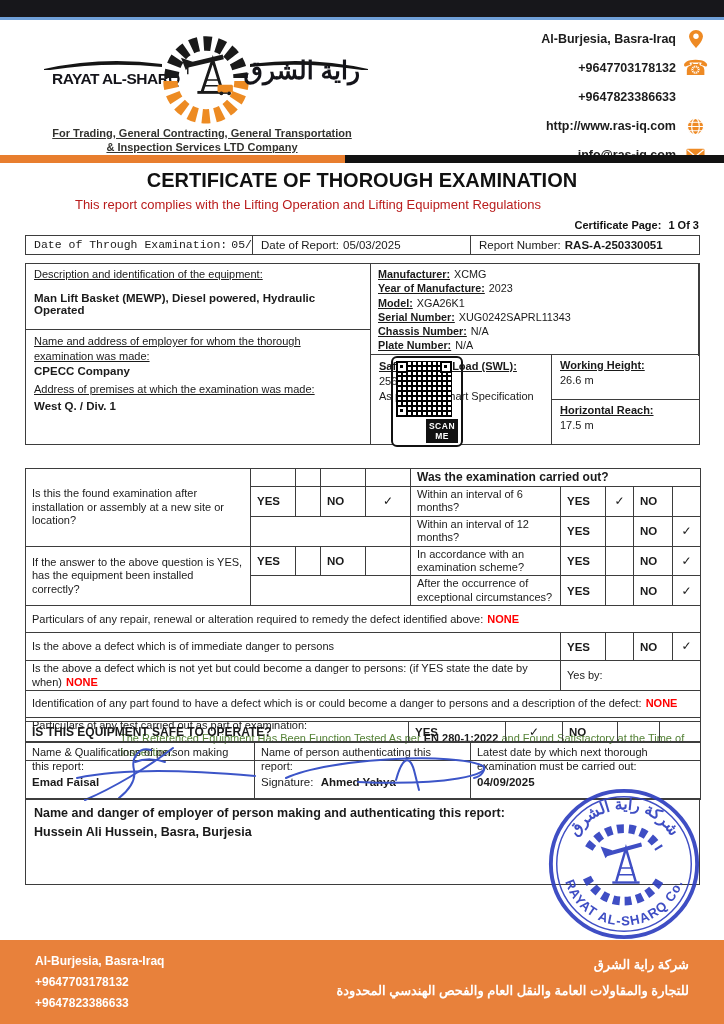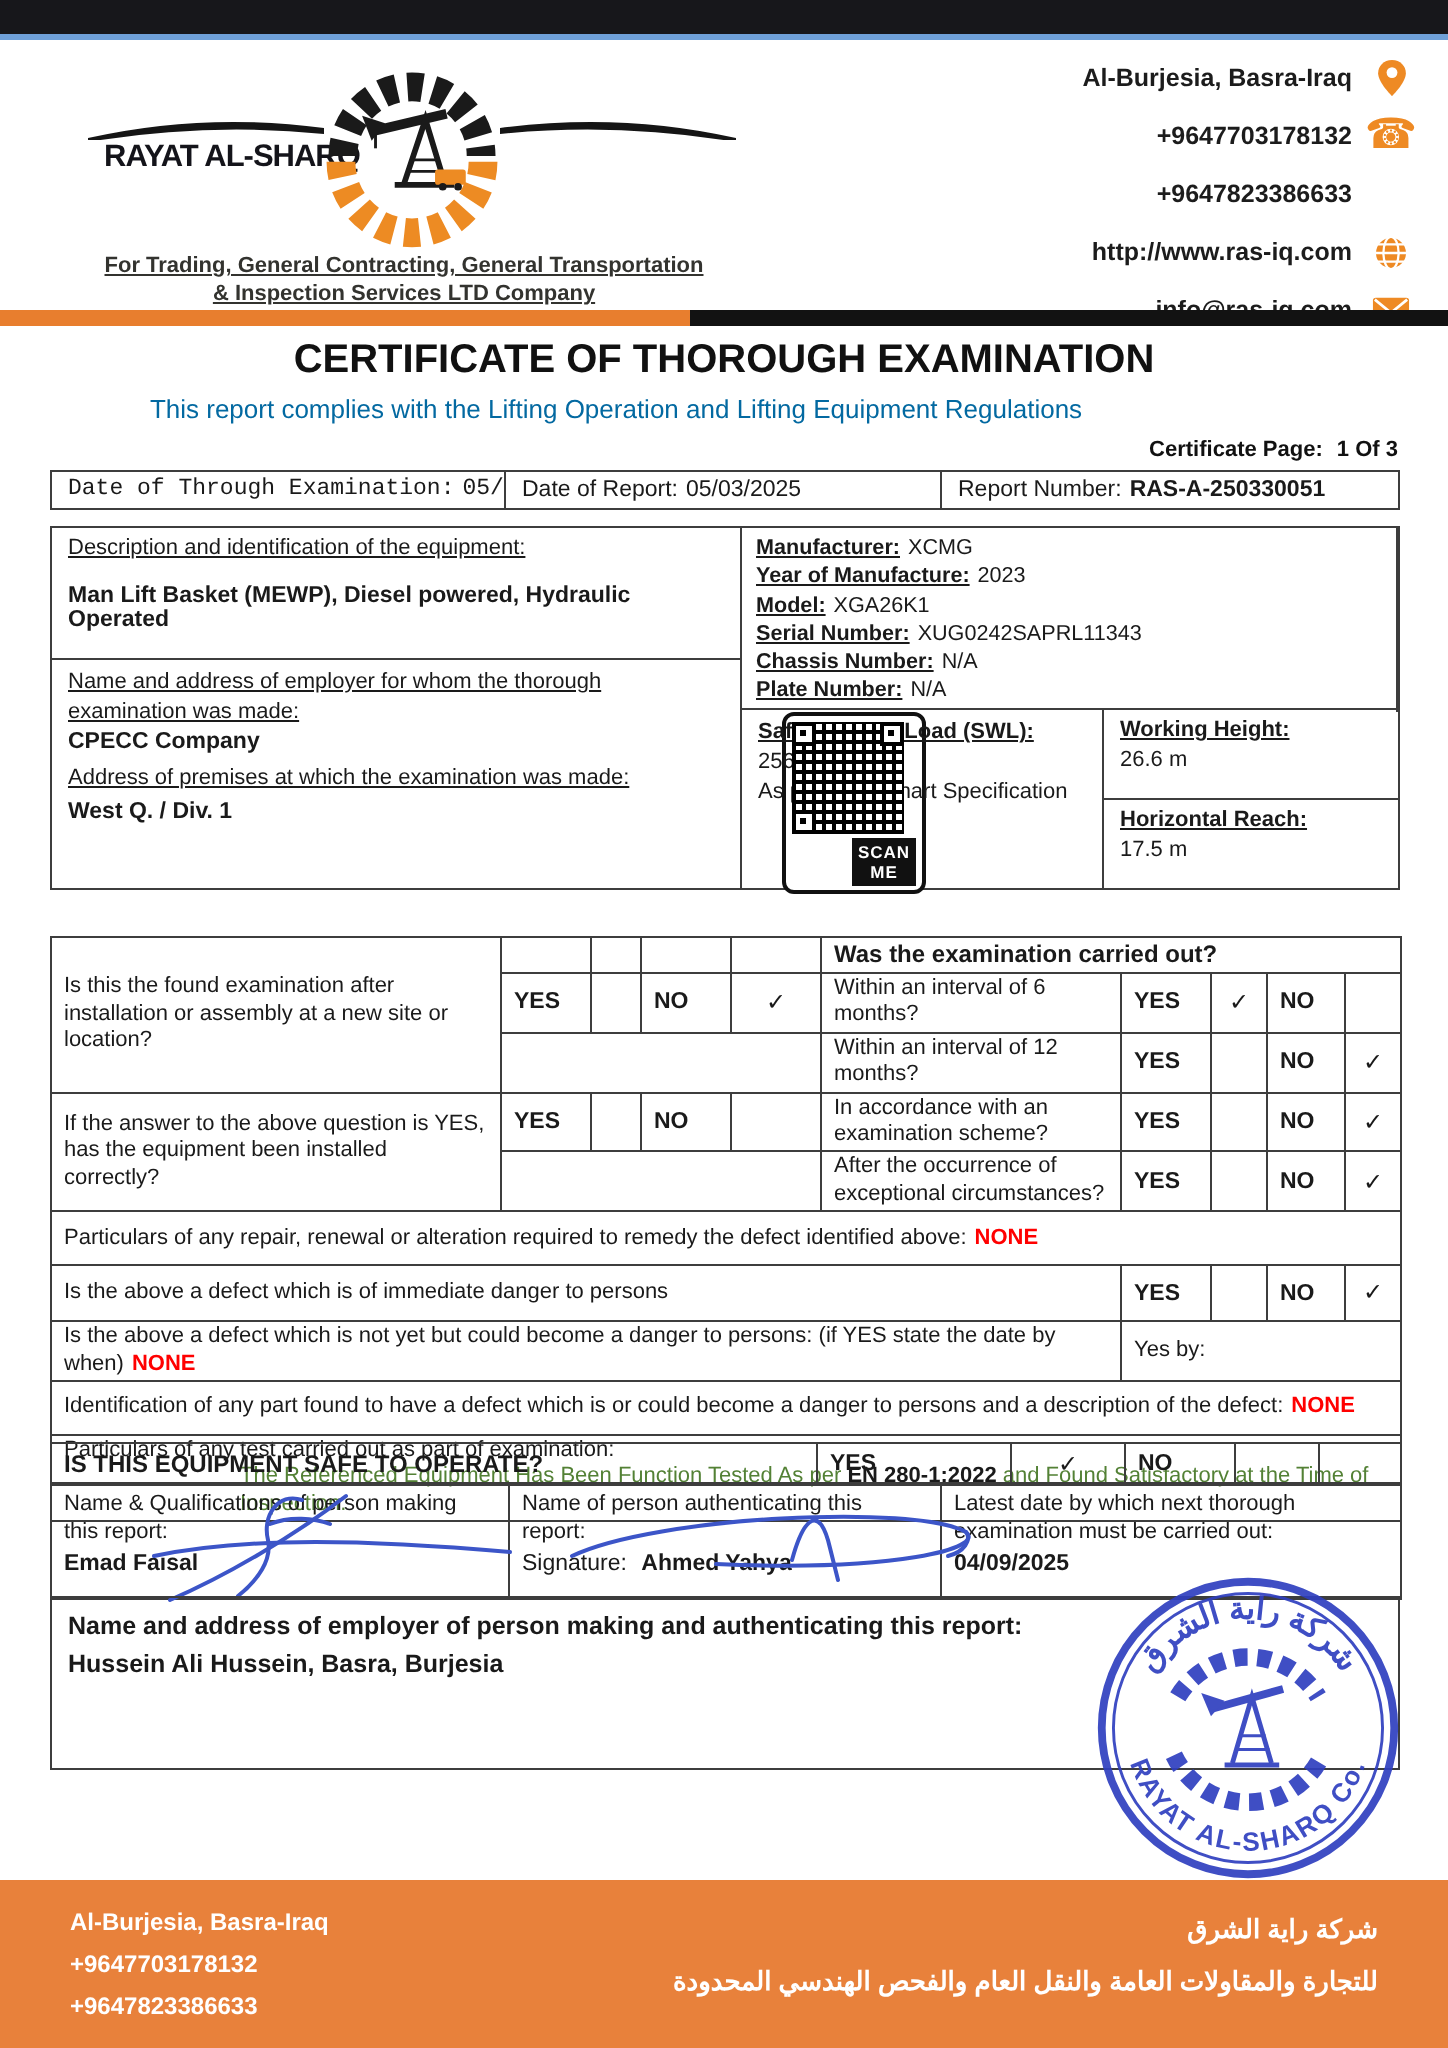--- a/index.html
+++ b/index.html
@@ -19,21 +19,21 @@
   .contacts li{display:flex;justify-content:flex-end;align-items:center;gap:9px;height:22px;margin-bottom:7px;}
   .contacts .ctext{font-size:12.5px;font-weight:600;color:#1c1c1c;white-space:nowrap;}
   .icon-slot{width:21px;height:21px;display:flex;align-items:center;justify-content:center;}
   .phone-glyph{color:#ee8a24;font-size:21px;line-height:20px;}
   
   .divider{position:absolute;top:155px;left:0;width:724px;height:8px;display:flex;}
   .divider .d-orange{width:345px;background:#e87e2e;}
   .divider .d-black{flex:1;background:#121212;}
   
   .doc-title{position:absolute;top:169px;left:0;width:724px;text-align:center;font-size:20px;font-weight:bold;color:#111;}
-  .doc-sub{position:absolute;top:197px;left:0;width:616px;text-align:center;font-size:13px;color:#0369a1;}
+  .doc-sub{position:absolute;top:197px;left:0;width:616px;text-align:center;font-size:13px;color:#b91c1c;}
   .cert-page{position:absolute;top:219px;right:25px;font-size:11px;font-weight:600;color:#111;}
   
   .u{text-decoration:underline;}
   .b{font-weight:bold;}
   .red{color:#ff0000;font-weight:bold;}
   .green{color:#538135;}
   .vspan{margin-left:4px;}
   
   .date-table{position:absolute;top:235px;left:25px;width:675px;height:20px;display:flex;border:1px solid #3d3d3d;box-sizing:border-box;}
   .date-table>div{box-sizing:border-box;border-right:1px solid #3d3d3d;font-size:11.5px;line-height:18px;padding-left:8px;white-space:nowrap;overflow:hidden;}
@@ -106,20 +106,21 @@
         <path d="M31,36 L31,46" stroke-width="1.5"></path>
         <path d="M46,64 L57,31 L67,64" stroke-width="3"></path>
         <path d="M50,52 L63,52 M48,58 L65,58" stroke-width="1.5"></path>
         <path d="M41,65 L72,65" stroke-width="3"></path>
       </g>
       <polygon points="24,29 36,33 29,42" fill="#1a1a1a"></polygon>
       <rect x="62" y="57" width="16" height="8" rx="1.5" fill="#ed8b23"></rect>
       <circle cx="66" cy="66" r="2" fill="#1a1a1a"></circle>
       <circle cx="74" cy="66" r="2" fill="#1a1a1a"></circle>
     </svg>
+    <span class="name-ar" dir="rtl">راية الشرق</span>
   </div>
   <div class="tagline">
     <div>For Trading, General Contracting, General Transportation</div>
     <div>&amp; Inspection Services LTD Company</div>
   </div>
 
   <ul class="contacts">
     <li>
       <span class="ctext">Al-Burjesia, Basra-Iraq</span>
       <span class="icon-slot">
@@ -394,21 +395,21 @@
   </svg>
   <svg class="sig-svg" style="left:278px;top:748px;" width="215" height="52" viewBox="0 0 215 52">
     <g fill="none" stroke="#3c55c8" stroke-width="2" stroke-linecap="round">
       <path d="M8,30 C50,10 180,4 205,18 C215,26 170,38 80,34"></path>
       <path d="M118,32 C124,10 132,4 137,26 L141,42"></path>
       <path d="M205,18 C208,22 204,28 196,30"></path>
     </g>
   </svg>
 
   <div class="emp-box">
-    <div>Name and address of employer of person making and authenticating this report:</div>
+    <div>Name and danger of employer of person making and authenticating this report:</div>
     <div>Hussein Ali Hussein, Basra, Burjesia</div>
   </div>
 
   <svg class="stamp" width="156" height="156" viewBox="0 0 160 160">
     <circle cx="80" cy="80" r="75" fill="none" stroke="#2f3fbf" stroke-width="4"></circle>
     <circle cx="80" cy="80" r="69" fill="none" stroke="#2f3fbf" stroke-width="1.5"></circle>
     <defs>
       <path id="arcT" d="M 24,80 A 56,56 0 0 1 136,80"></path>
       <path id="arcB" d="M 17,80 A 63,63 0 0 0 143,80"></path>
     </defs>

